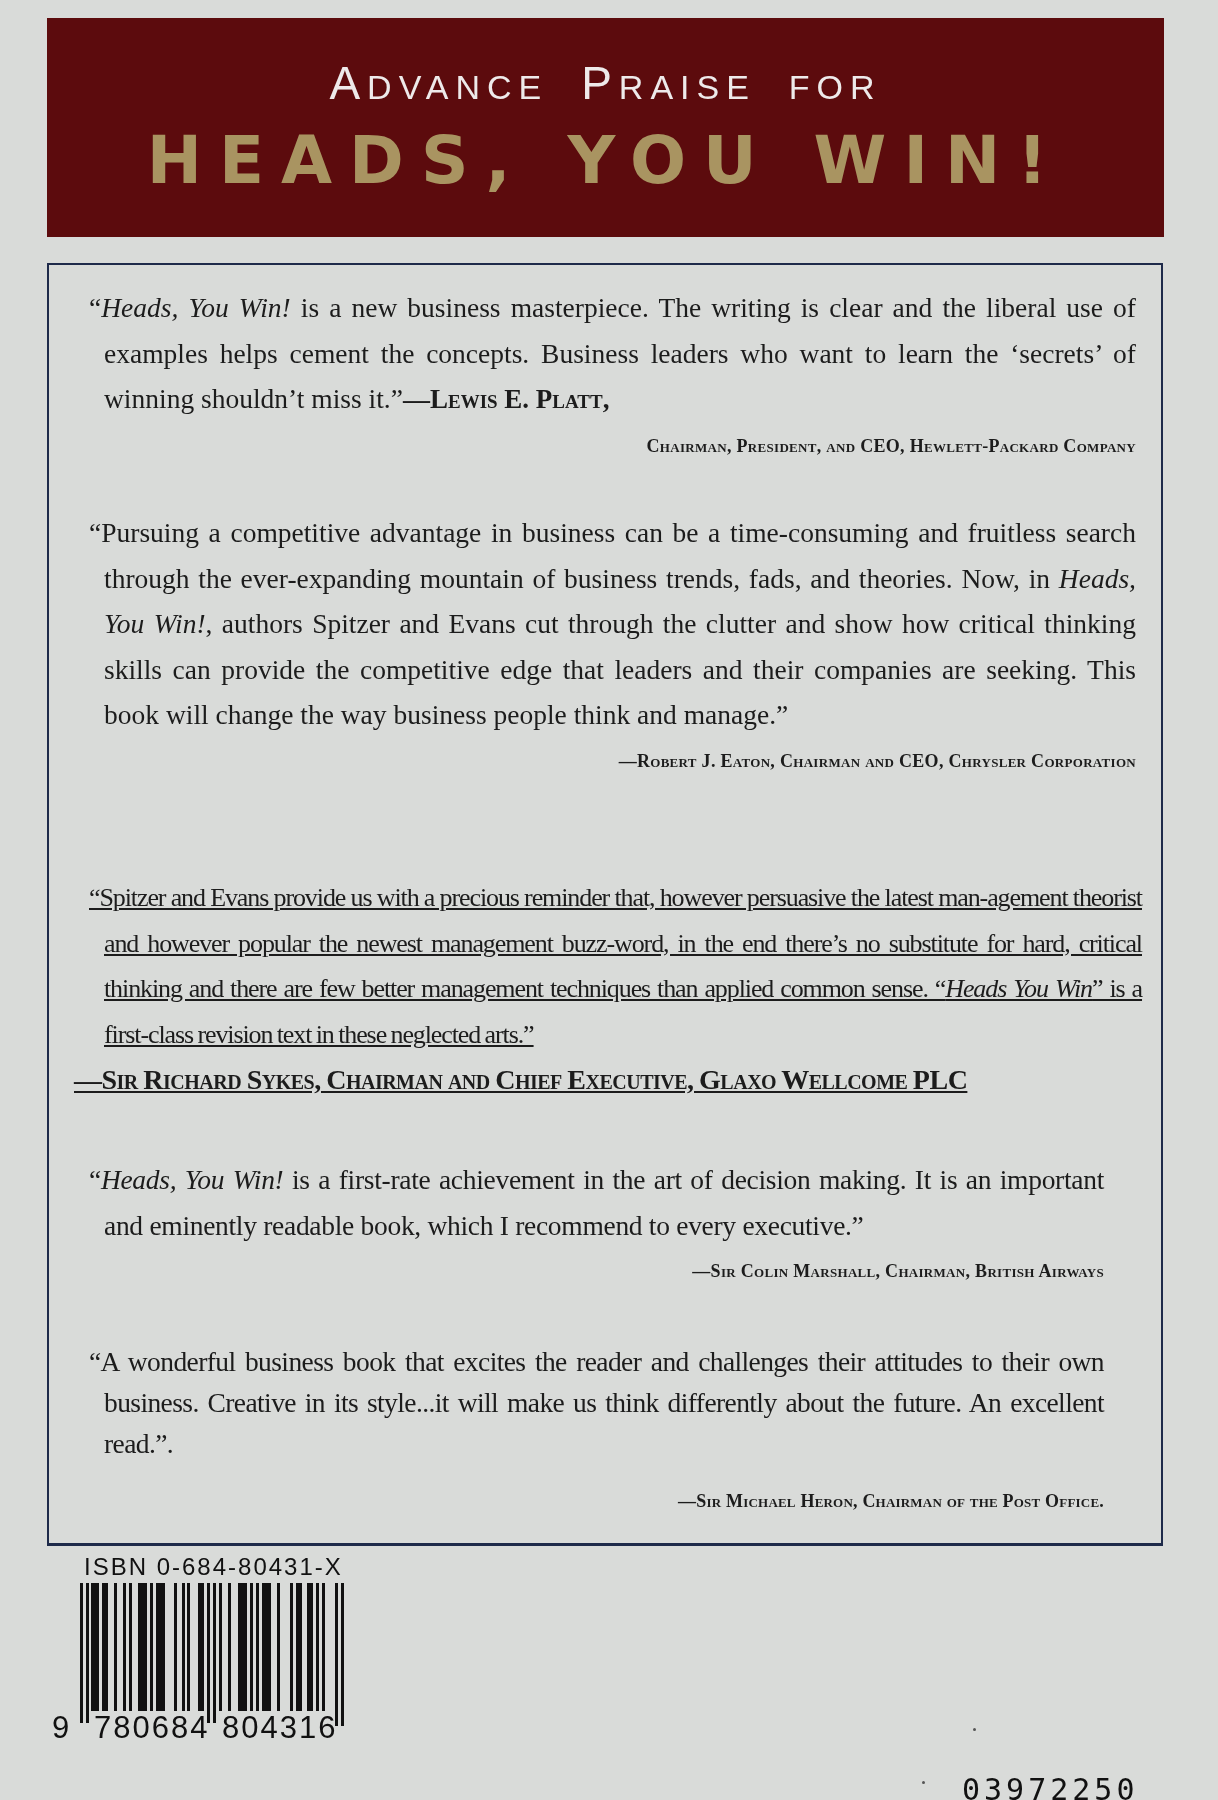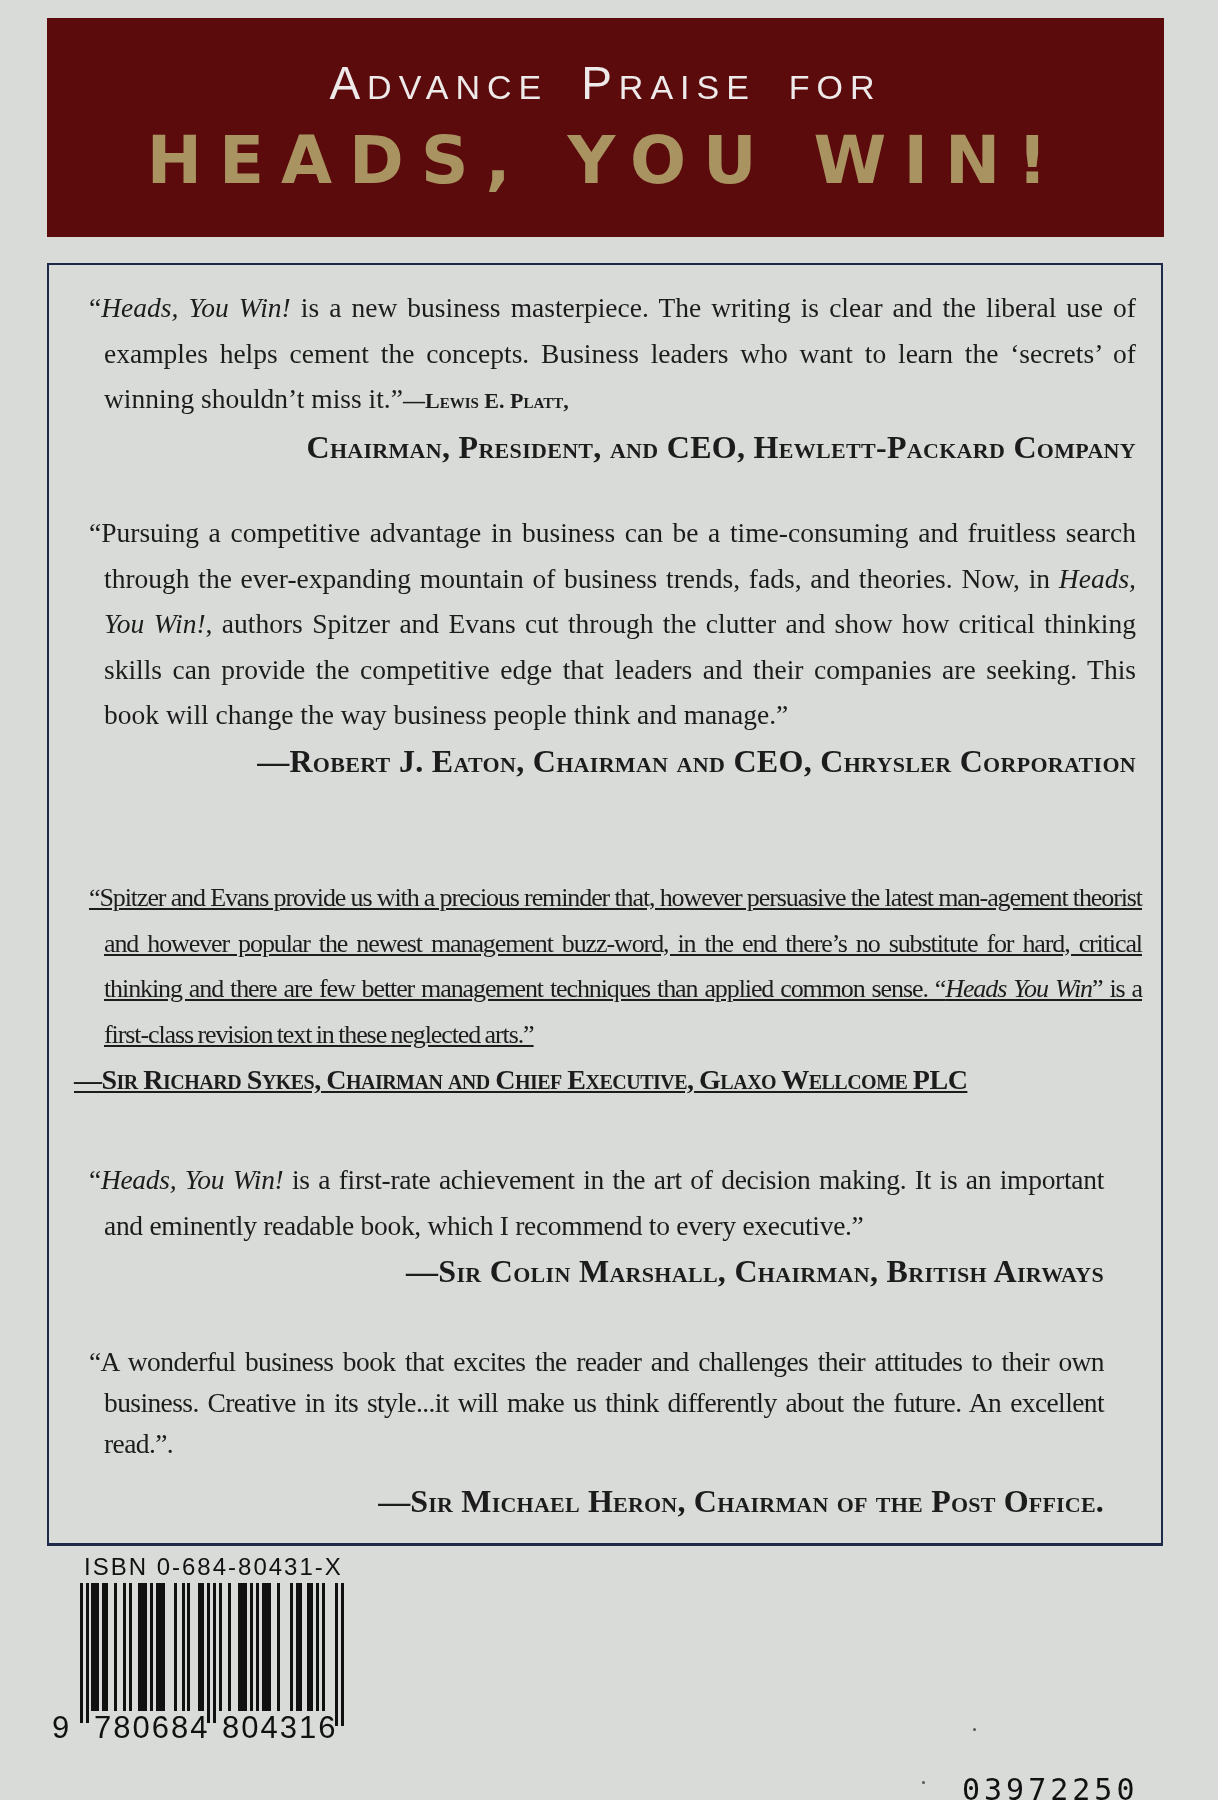--- a/index.html
+++ b/index.html
@@ -29,21 +29,21 @@
     border: 2px solid #1e2a4a; box-sizing: border-box;
     border-bottom-width: 3px;
   }
   .quote {
     position: absolute; left: 40px; width: 1032px;
     font-size: 27.5px; line-height: 45.5px; text-align: justify;
   }
   .hang { text-indent: -15px; padding-left: 15px; }
   .attr {
     text-align: right; font-weight: bold; font-variant: small-caps;
-    font-size: 32px; line-height: 46px; letter-spacing: 0.3px;
+    font-size: 18px; line-height: 46px; letter-spacing: 0.3px;
   }
   .cond { font-size: 26px; letter-spacing: -1.1px; word-spacing: -1px; text-decoration: underline; }
   .isbn-label {
     position: absolute; left: 84px; top: 1553px;
     font-family: "Liberation Sans", "DejaVu Sans", sans-serif;
     font-size: 24px; letter-spacing: 2px; color: #111;
   }
   .barcode {
     position: absolute; left: 78px; top: 1583px; width: 270px; height: 150px;
   }
@@ -67,21 +67,21 @@
     <span class="big">A</span><span>DVANCE</span>
     &nbsp;<span class="big">P</span><span>RAISE</span>
     &nbsp;<span>FOR</span>
   </div>
   <div class="banner-line2">HEADS, YOU WIN!</div>
 </div>
 
 <div class="praise-box">
 
   <div class="quote hang" style="top: 20px;">
-    <span><span>“</span><i>Heads, You Win!</i><span> is a new business masterpiece. The writing is clear and the liberal use of examples helps cement the concepts. Business leaders who want to learn the ‘secrets’ of winning shouldn’t miss it.”</span><b style="font-variant: small-caps; font-size:22px;">—Lewis E. Platt,</b></span>
+    <span><span>“</span><i>Heads, You Win!</i><span> is a new business masterpiece. The writing is clear and the liberal use of examples helps cement the concepts. Business leaders who want to learn the ‘secrets’ of winning shouldn’t miss it.”</span><b style="font-variant: small-caps; font-size:27px;">—Lewis E. Platt,</b></span>
     <div class="attr">Chairman, President, and CEO, Hewlett-Packard Company</div>
   </div>
 
   <div class="quote hang" style="top: 245px;">
     <span><span>“Pursuing a competitive advantage in business can be a time-consuming and fruitless search through the ever-expanding mountain of business trends, fads, and theories. Now, in </span><i>Heads, You Win!</i><span>, authors Spitzer and Evans cut through the clutter and show how critical thinking skills can provide the competitive edge that leaders and their companies are seeking. This book will change the way business people think and manage.”</span></span>
     <div class="attr">—Robert J. Eaton, Chairman and CEO, Chrysler Corporation</div>
   </div>
 
   <div class="quote hang cond" style="top: 610px; width: 1038px;">
     <span><span>“Spitzer and Evans provide us with a precious reminder that, however persuasive the latest man-agement theorist and however popular the newest management buzz-word, in the end there’s no substitute for hard, critical thinking and there are few better management techniques than applied common sense. “</span><i>Heads You Win</i><span>” is a first-class revision text in these neglected arts.”</span></span>

